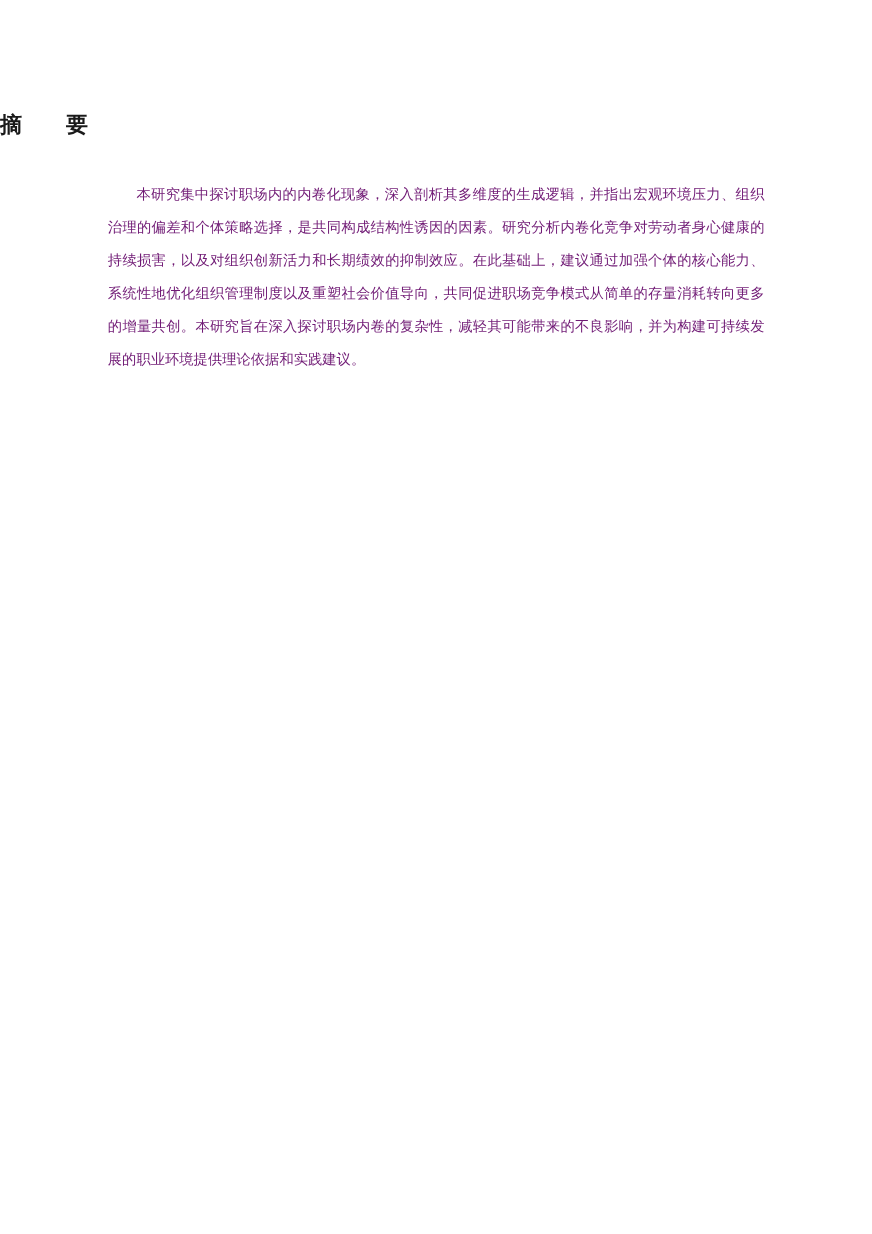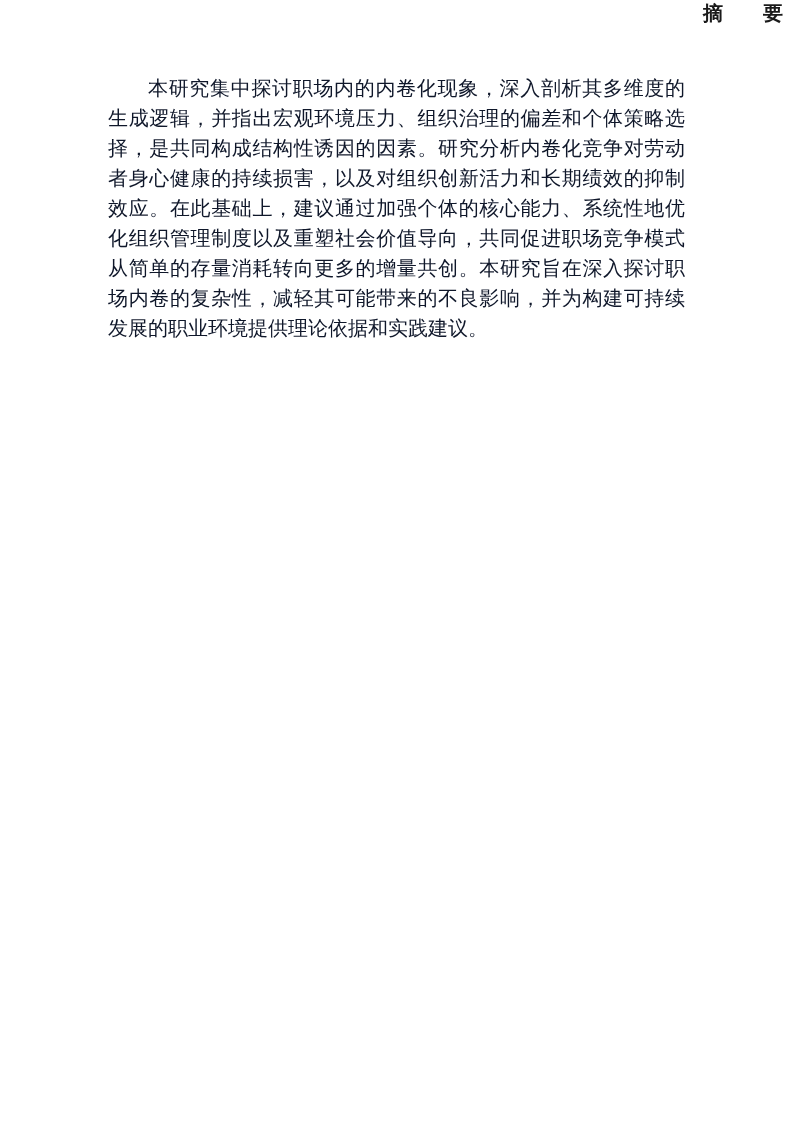--- a/index.html
+++ b/index.html
@@ -16,39 +16,40 @@
     overflow: hidden;
   }
   .page {
     width: 793px;
     height: 1122px;
     box-sizing: border-box;
     padding: 0;
     position: relative;
   }
   .doc-title {
-    text-align: right;
+    text-align: left;
     font-family: "DejaVu Sans", "Liberation Sans", sans-serif;
     font-weight: bold;
     font-size: 20px;
     letter-spacing: 10px;
     margin: 0;
+    padding-top: 100px;
     color: #1a1a1a;
   }
   .abstract-body {
-    margin: 12px;
+    margin: 2px;
     padding-top: 34px;
     padding-left: 96px;
     padding-right: 96px;
-    font-size: 20px;
+    font-size: 13px;
     line-height: 30px;
     text-align: justify;
     text-justify: inter-ideograph;
     text-indent: 2em;
-    color: #0f172a;
+    color: #701a75;
     font-family: "DejaVu Sans", "Liberation Sans", sans-serif;
     font-weight: normal;
   }
 </style>
 </head>
 <body>
 
 <div class="page">
   <h1 class="doc-title">摘　要</h1>
   <p class="abstract-body">本研究集中探讨职场内的内卷化现象，深入剖析其多维度的生成逻辑，并指出宏观环境压力、组织治理的偏差和个体策略选择，是共同构成结构性诱因的因素。研究分析内卷化竞争对劳动者身心健康的持续损害，以及对组织创新活力和长期绩效的抑制效应。在此基础上，建议通过加强个体的核心能力、系统性地优化组织管理制度以及重塑社会价值导向，共同促进职场竞争模式从简单的存量消耗转向更多的增量共创。本研究旨在深入探讨职场内卷的复杂性，减轻其可能带来的不良影响，并为构建可持续发展的职业环境提供理论依据和实践建议。</p>

